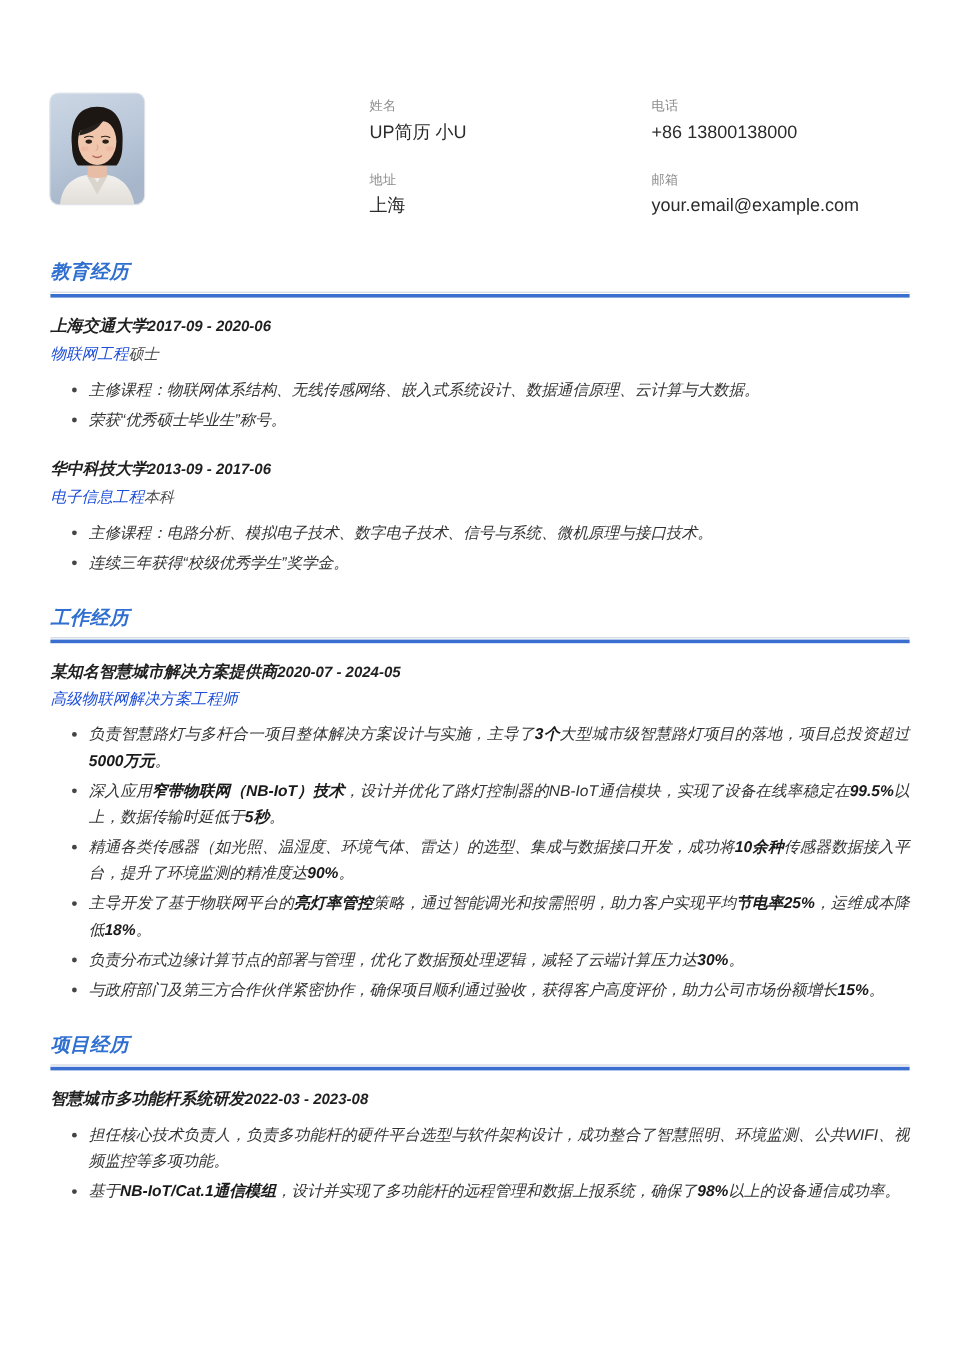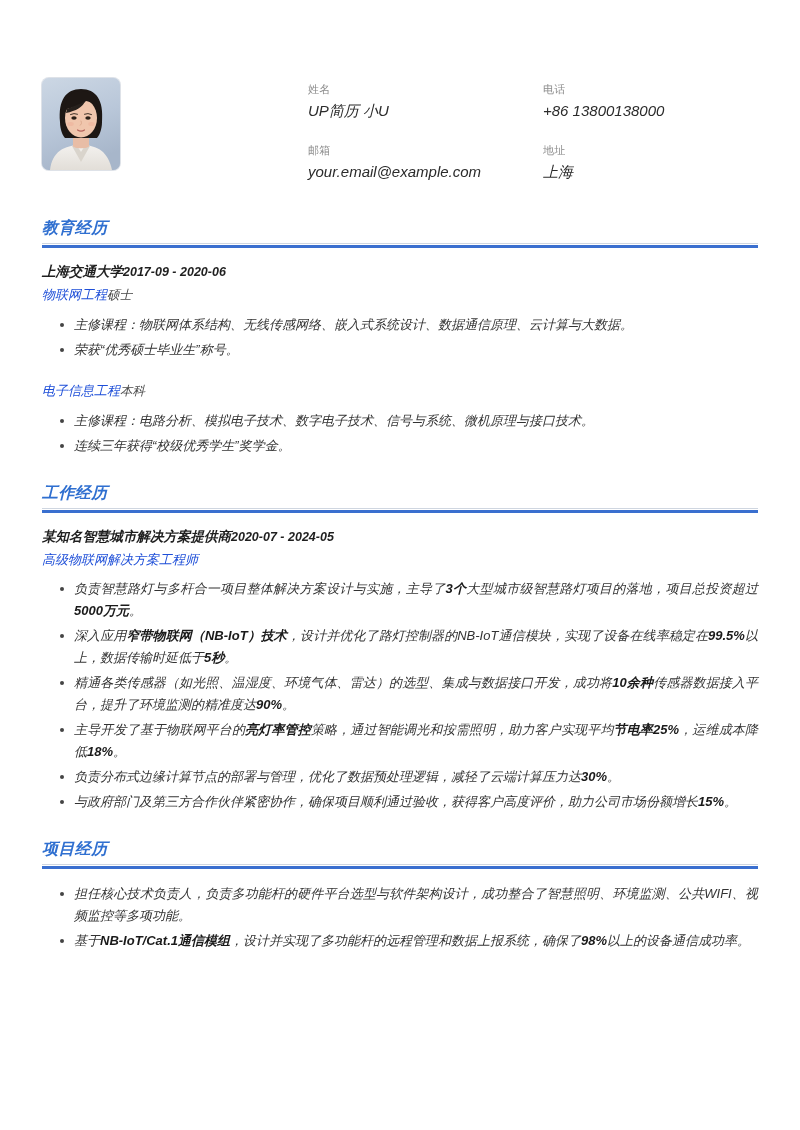--- a/index.html
+++ b/index.html
@@ -65,21 +65,20 @@
     font-size: 11px;
     color: #8c8c8c;
     line-height: 15px;
     margin-bottom: 4px;
     letter-spacing: 0.2px;
   }
   .field-value {
     font-size: 15px;
     color: #2b2b2b;
     line-height: 20px;
-    font-style: italic;
   }
 
   
   .section { margin-top: 26px; font-style: italic; }
   .section.first { margin-top: 30px; }
 
   .section-title {
     font-size: 16px;
     font-weight: bold;
     color: #2f6fd0;
@@ -213,26 +212,26 @@
     <div class="contact-grid">
       <div>
         <div class="field-label">姓名</div>
         <div class="field-value">UP简历 小U</div>
       </div>
       <div>
         <div class="field-label">电话</div>
         <div class="field-value">+86 13800138000</div>
       </div>
       <div>
+        <div class="field-label">地址</div>
+        <div class="field-value">上海</div>
+      </div>
+      <div>
         <div class="field-label">邮箱</div>
         <div class="field-value">your.email@example.com</div>
-      </div>
-      <div>
-        <div class="field-label">地址</div>
-        <div class="field-value">上海</div>
       </div>
     </div>
   </div>
 
   <div class="section first">
     <div class="section-title">教育经历</div>
     <div class="section-rule-thin"></div>
     <div class="section-rule-thick"></div>
 
     <div class="entry">
@@ -244,20 +243,24 @@
         <div class="entry-sub">物联网工程</div>
         <div class="entry-meta">硕士</div>
       </div>
       <div class="bullets">
         <div class="bullet">主修课程：物联网体系结构、无线传感网络、嵌入式系统设计、数据通信原理、云计算与大数据。</div>
         <div class="bullet">荣获“优秀硕士毕业生”称号。</div>
       </div>
     </div>
 
     <div class="entry">
+      <div class="entry-row">
+        <div class="entry-org">华中科技大学</div>
+        <div class="entry-date">2013-09 - 2017-06</div>
+      </div>
       <div class="entry-row second">
         <div class="entry-sub">电子信息工程</div>
         <div class="entry-meta">本科</div>
       </div>
       <div class="bullets">
         <div class="bullet">主修课程：电路分析、模拟电子技术、数字电子技术、信号与系统、微机原理与接口技术。</div>
         <div class="bullet">连续三年获得“校级优秀学生”奖学金。</div>
       </div>
     </div>
   </div>
@@ -286,20 +289,24 @@
       </div>
     </div>
   </div>
 
   <div class="section">
     <div class="section-title">项目经历</div>
     <div class="section-rule-thin"></div>
     <div class="section-rule-thick"></div>
 
     <div class="entry">
+      <div class="entry-row">
+        <div class="entry-org">智慧城市多功能杆系统研发</div>
+        <div class="entry-date">2022-03 - 2023-08</div>
+      </div>
       <div class="bullets">
         <div class="bullet">担任核心技术负责人，负责多功能杆的硬件平台选型与软件架构设计，成功整合了智慧照明、环境监测、公共WIFI、视频监控等多项功能。</div>
         <div class="bullet">基于<b>NB-IoT/Cat.1通信模组</b>，设计并实现了多功能杆的远程管理和数据上报系统，确保了<b>98%</b>以上的设备通信成功率。</div>
       </div>
     </div>
   </div>
 
 </div>
 
 </body></html>

